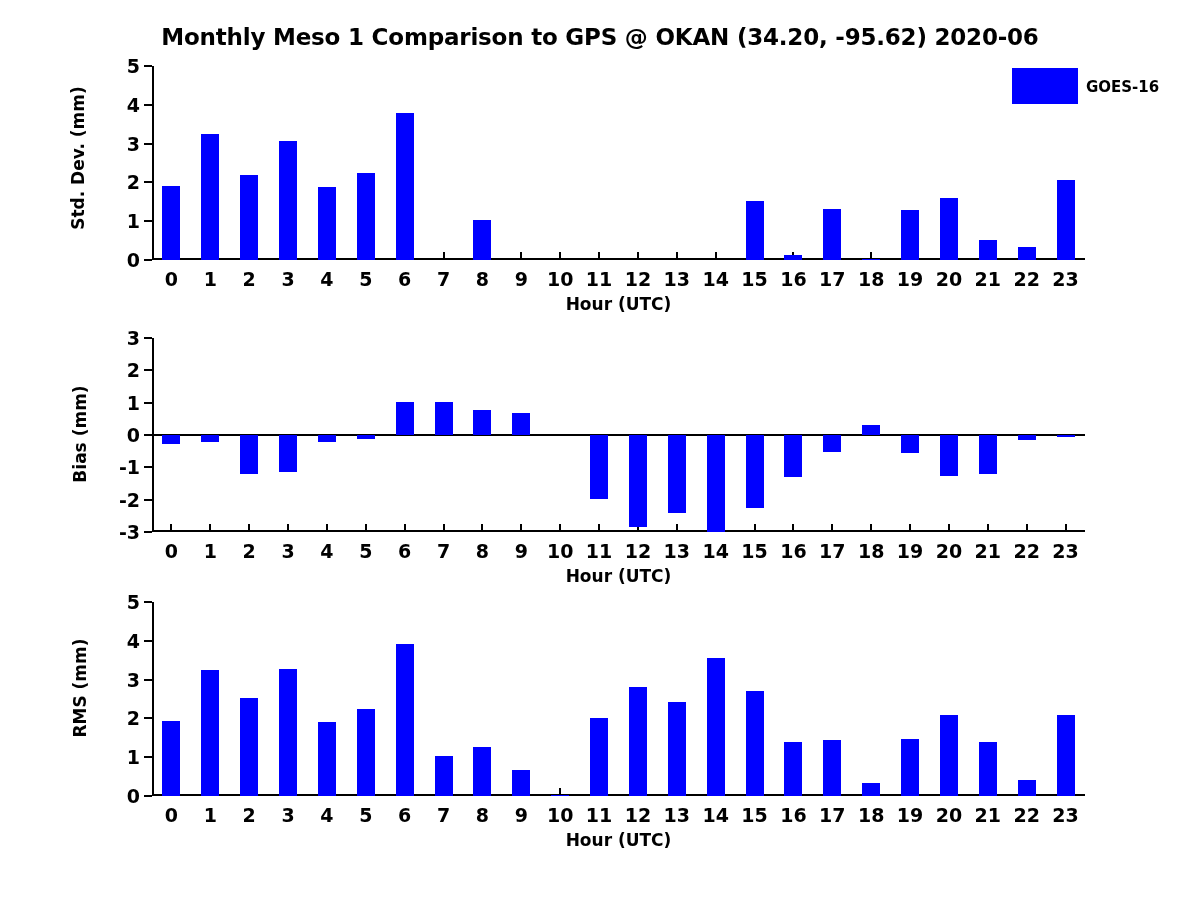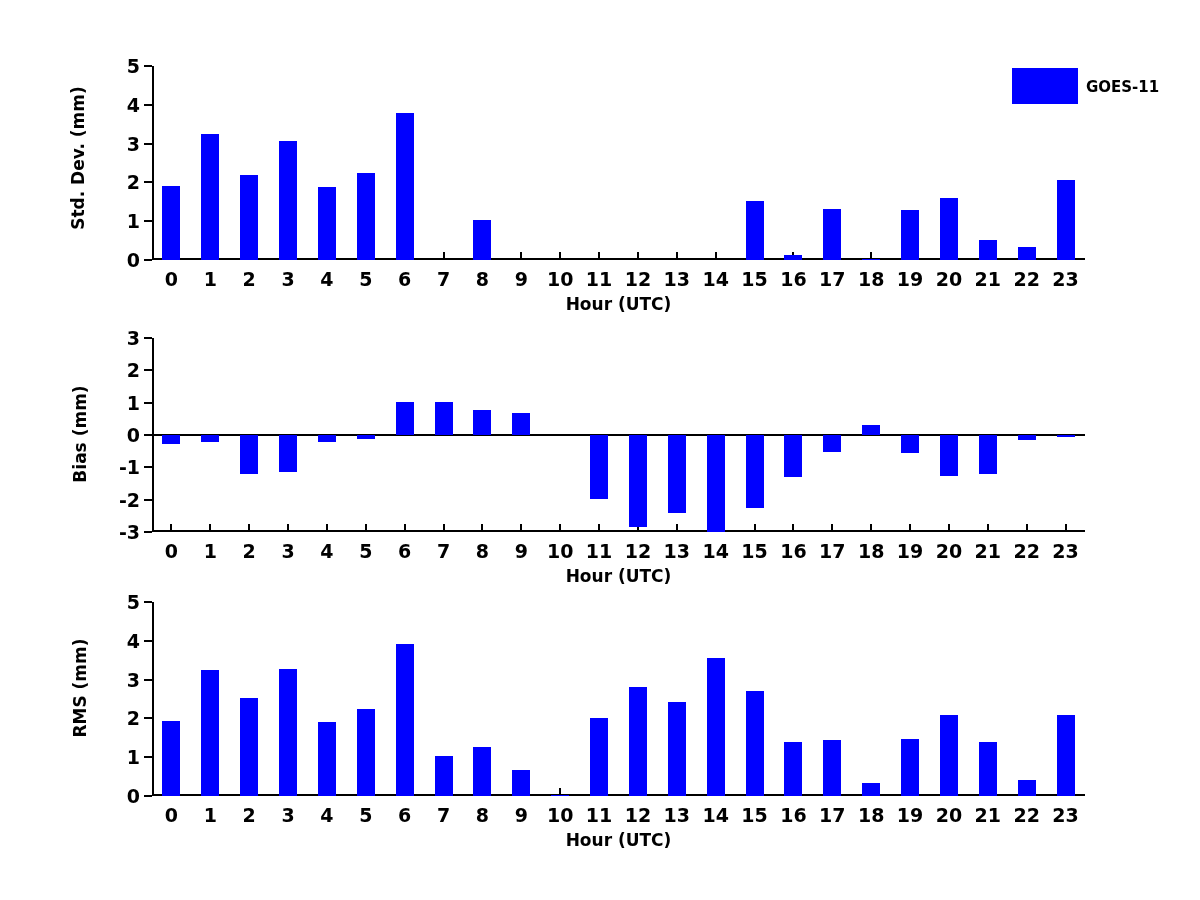--- a/index.html
+++ b/index.html
@@ -159,20 +159,21 @@
     font-weight: bold;
     color: #000000;
     white-space: nowrap;
   }
 </style>
 </head>
 <body>
 
 <div id="figure">
 
+  <div class="fig-title">Monthly Meso 1 Comparison to GPS @ OKAN (34.20, -95.62) 2020-06</div>
 
   <div class="panel" id="panel1" style="top:0px;height:310px;">
     <div class="yaxis-title" style="left:-12px; top:148px; width:180px;">Std. Dev. (mm)</div>
 
     <div class="plot" id="plot1" style="top:66px; height:194px;">
       <div class="spine-left"></div>
       <div class="spine-bottom"></div>
       <div class="xaxis-title">Hour (UTC)</div>
     <div class="ytick" style="top: 193px;"></div>
         <div class="ytick-label" style="top: 194px;">0</div>
@@ -248,21 +249,21 @@
         <div class="xtick" style="left: 873.688px;"></div>
         <div class="xtick-label" style="left: 874.688px;">22</div>
         <div class="bar" style="left: 865.688px; top: 181.196px; width: 18px; height: 12.804px; background: rgb(0, 0, 255);"></div>
         <div class="xtick" style="left: 912.562px;"></div>
         <div class="xtick-label" style="left: 913.562px;">23</div>
         <div class="bar" style="left: 904.562px; top: 113.684px; width: 18px; height: 80.316px; background: rgb(0, 0, 255);"></div>
       </div>
 
     <div class="legend" style="left:1012px; top:68px; width:180px; height:40px;">
       <div class="legend-swatch"></div>
-      <div class="legend-label">GOES-11</div>
+      <div class="legend-label">GOES-16</div>
     </div>
   </div>
 
   <div class="panel" id="panel2" style="top:0px;height:310px;">
     <div class="yaxis-title" style="left:-10px; top:424px; width:180px;">Bias (mm)</div>
 
     <div class="plot" id="plot2" style="top:338px; height:194px;">
       <div class="spine-left"></div>
       <div class="spine-bottom"></div>
       <div class="zero-line" style="top:96px;"></div>

